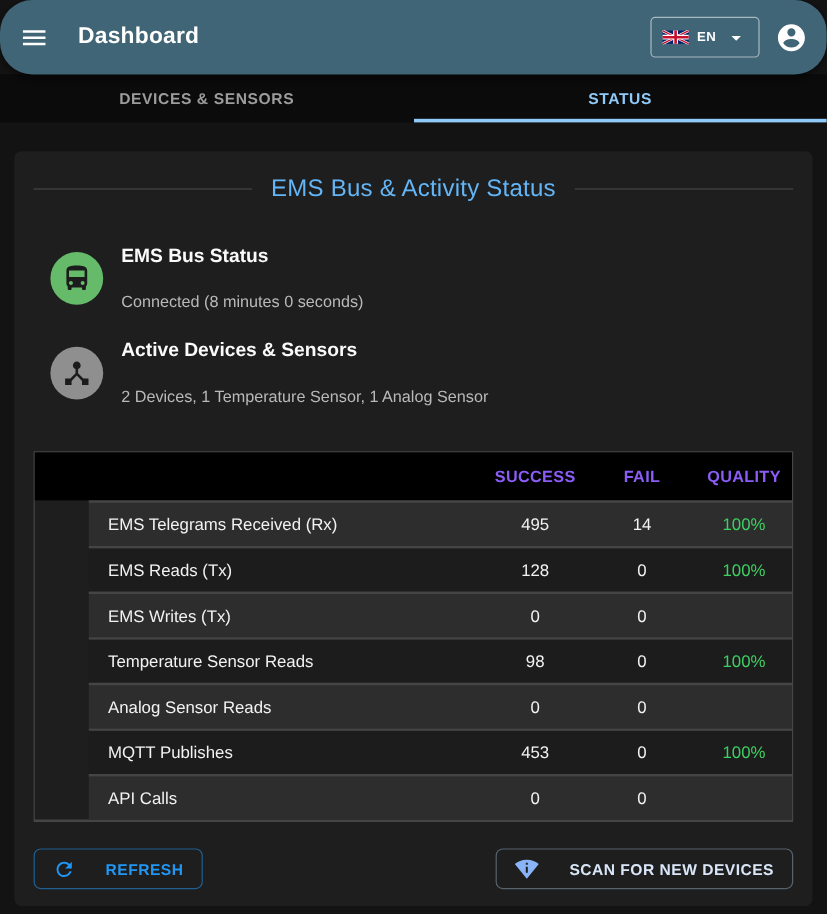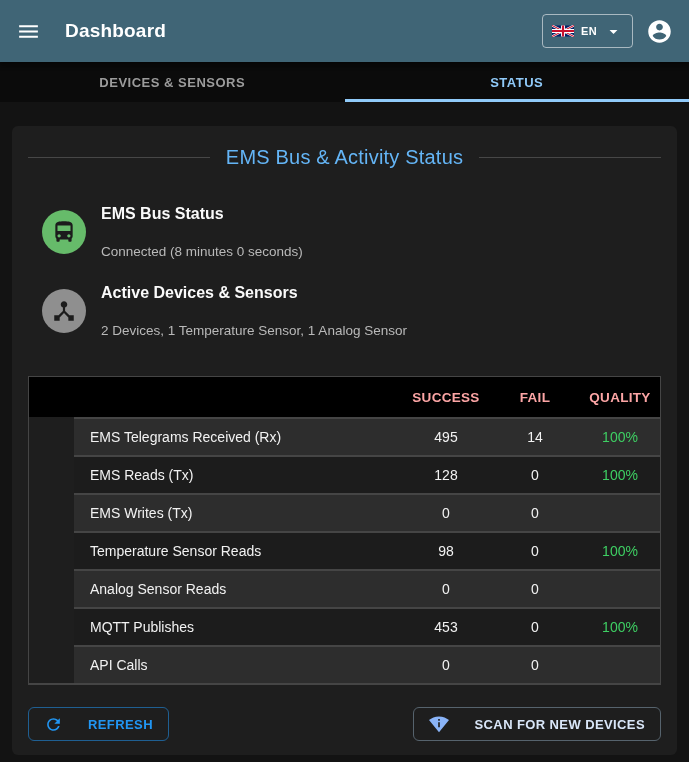--- a/index.html
+++ b/index.html
@@ -14,20 +14,21 @@
   
   .appbar {
     height: 62px;
     background: #406576;
     display: flex;
     align-items: center;
     padding: 0 16px;
     box-shadow: 0 2px 4px -1px rgba(0,0,0,.4), 0 4px 5px 0 rgba(0,0,0,.22);
     position: relative;
     z-index: 3;
+    border-radius: 27px;
   }
   .icon-btn {
     background: none; border: none; cursor: pointer;
     display: flex; align-items: center; justify-content: center;
     color: #ffffff; padding: 0;
   }
   .appbar-title {
     color: #fff; font-size: 19px; font-weight: bold;
     margin-left: 24px; letter-spacing: .2px;
   }
@@ -102,21 +103,21 @@
   
   .stats-table { border: 1px solid #454545; border-bottom: 2px solid #454545; }
   .trow {
     display: flex; align-items: center;
     height: 38px;
     font-size: 14px;
   }
   .thead {
     height: 40px;
     background: #000;
-    color: #fca5a5;
+    color: #8b5cf6;
     font-weight: bold; font-size: 13.5px; letter-spacing: .3px;
   }
   .tbody .trow { border-top: 2px solid #454545; color: #f2f2f2; margin-left: 45px; }
   .tbody .trow:nth-child(odd)  { background: #2d2d2d; }
   .tbody .trow:nth-child(even) { background: #1c1c1c; }
   .c-label   { flex: 1; padding-left: 16px; white-space: nowrap; }
   .c-success { width: 88px; text-align: center; }
   .c-fail    { width: 90px; text-align: center; }
   .c-quality { width: 80px; text-align: center; }
   .tbody .c-success, .tbody .c-fail { font-weight: 500; }

